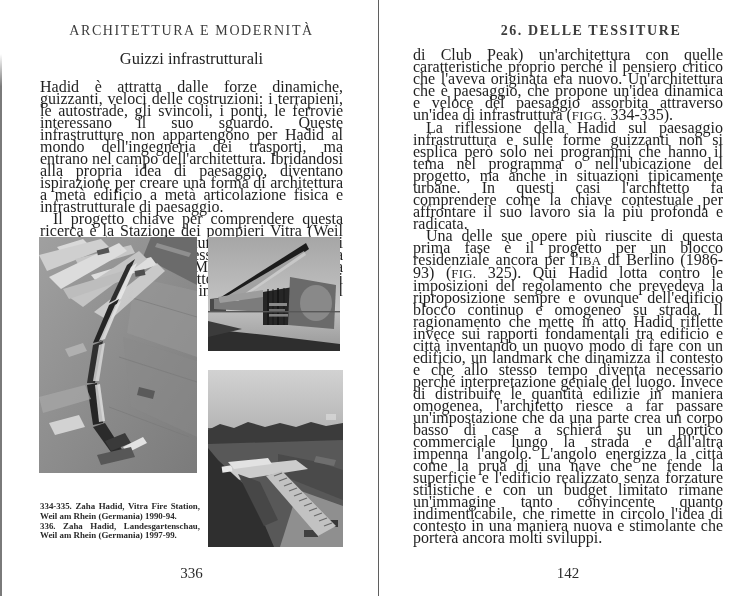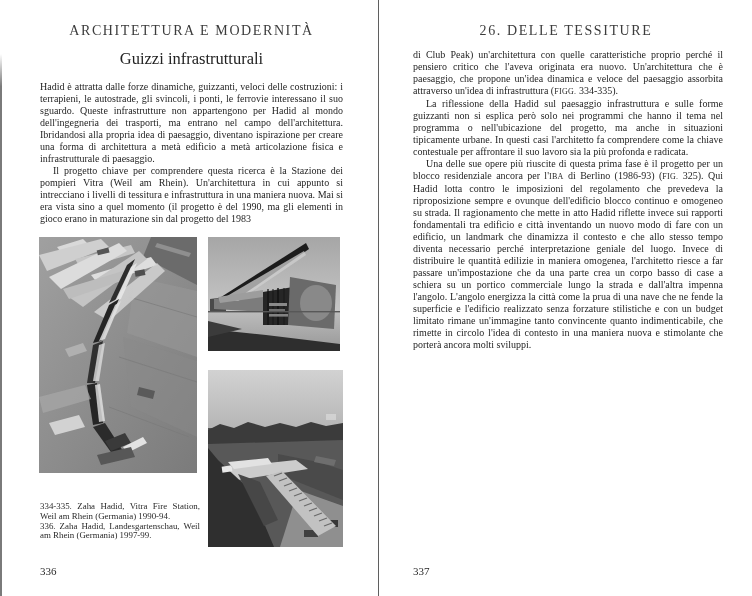--- a/index.html
+++ b/index.html
@@ -18,43 +18,43 @@
   .gutter{
     position:absolute;left:378px;top:0;width:1px;height:596px;
     background:#5f5f5f;
   }
   .running-header{
     position:absolute;top:23px;
     font-size:14px;letter-spacing:1.6px;color:#3c3c3c;
     text-align:center;white-space:nowrap;
   }
   .rh-left{left:40px;width:303px;}
-  .rh-right{left:411px;width:310px;}
+  .rh-right{left:436px;width:310px;font-weight:bold;}
   .section-title{
     position:absolute;top:49px;left:40px;width:303px;
     text-align:center;font-size:16.5px;color:#222;
   }
   .bodytext{
     position:absolute;
-    font-size:10px;line-height:12px;
+    font-size:16px;line-height:12px;
     text-align:justify;color:#1f1f1f;
   }
   .bt-left{left:40px;top:81px;width:303px;}
   .bt-right{left:413px;top:49px;width:310px;}
   .bodytext p{margin:0;}
   .bodytext p.indent{text-indent:13px;}
   .sc{text-transform:uppercase;font-size:0.8em;letter-spacing:0.3px;}
   .it{}
   .captions{
     position:absolute;left:40px;top:502px;width:160px;
-    font-size:8.9px;line-height:9.8px;text-align:justify;color:#2a2a2a;
+    font-size:8.9px;line-height:9.8px;text-align:justify;color:#2a2a2a;font-weight:bold;
   }
   .captions p{margin:0;}
   .pagenum{
-    position:absolute;top:565px;font-size:11px;color:#2a2a2a;text-align:left;
+    position:absolute;top:565px;font-size:15px;color:#2a2a2a;text-align:center;
   }
   .pn-left{left:40px;width:303px;}
   .pn-right{left:413px;width:310px;}
   .figure{position:absolute;}
   .figure svg{display:block;}
   .fig-334{left:39px;top:237px;width:158px;height:236px;}
   .fig-335{left:208px;top:237px;width:132px;height:114px;}
   .fig-336{left:208px;top:370px;width:135px;height:177px;}
 </style>
 </head>
@@ -204,15 +204,15 @@
   <div class="pagenum pn-left">336</div>
 
   <div class="running-header rh-right">26. DELLE TESSITURE</div>
 
   <div class="bodytext bt-right">
       <p><span>di Club Peak) un'architettura con quelle caratteristiche proprio perché il pensiero critico che l'aveva originata era nuovo. Un'architettura che è paesaggio, che propone un'idea dinamica e veloce del paesaggio assorbita attraverso un'idea di infrastruttura (</span><span class="sc">figg.</span><span> 334-335).</span></p>
       <p class="indent"><span>La riflessione della Hadid sul paesaggio infrastruttura e sulle forme guizzanti non si esplica però solo nei programmi che hanno il tema nel programma o nell'ubicazione del progetto, ma anche in situazioni tipicamente urbane. In questi casi l'architetto fa comprendere come la chiave contestuale per affrontare il suo lavoro sia la più profonda e radicata.</span></p>
       <p class="indent"><span>Una delle sue opere più riuscite di questa prima fase è il progetto per un blocco residenziale ancora per l'</span><span class="sc">iba</span><span> di Berlino (1986-93) (</span><span class="sc">fig.</span><span> 325). Qui Hadid lotta contro le imposizioni del regolamento che prevedeva la riproposizione sempre e ovunque dell'edificio blocco continuo e omogeneo su strada. Il ragionamento che mette in atto Hadid riflette invece sui rapporti fondamentali tra edificio e città inventando un nuovo modo di fare con un edificio, un </span><span class="it">landmark</span><span> che dinamizza il contesto e che allo stesso tempo diventa necessario perché interpretazione geniale del luogo. Invece di distribuire le quantità edilizie in maniera omogenea, l'architetto riesce a far passare un'impostazione che da una parte crea un corpo basso di case a schiera su un portico commerciale lungo la strada e dall'altra impenna l'angolo. L'angolo energizza la città come la prua di una nave che ne fende la superficie e l'edificio realizzato senza forzature stilistiche e con un budget limitato rimane un'immagine tanto convincente quanto indimenticabile, che rimette in circolo l'idea di contesto in una maniera nuova e stimolante che porterà ancora molti sviluppi.</span></p>
     </div>
 
-  <div class="pagenum pn-right">337</div>
+  <div class="pagenum pn-right">142</div>
 
 </div>
 
 </body></html>

